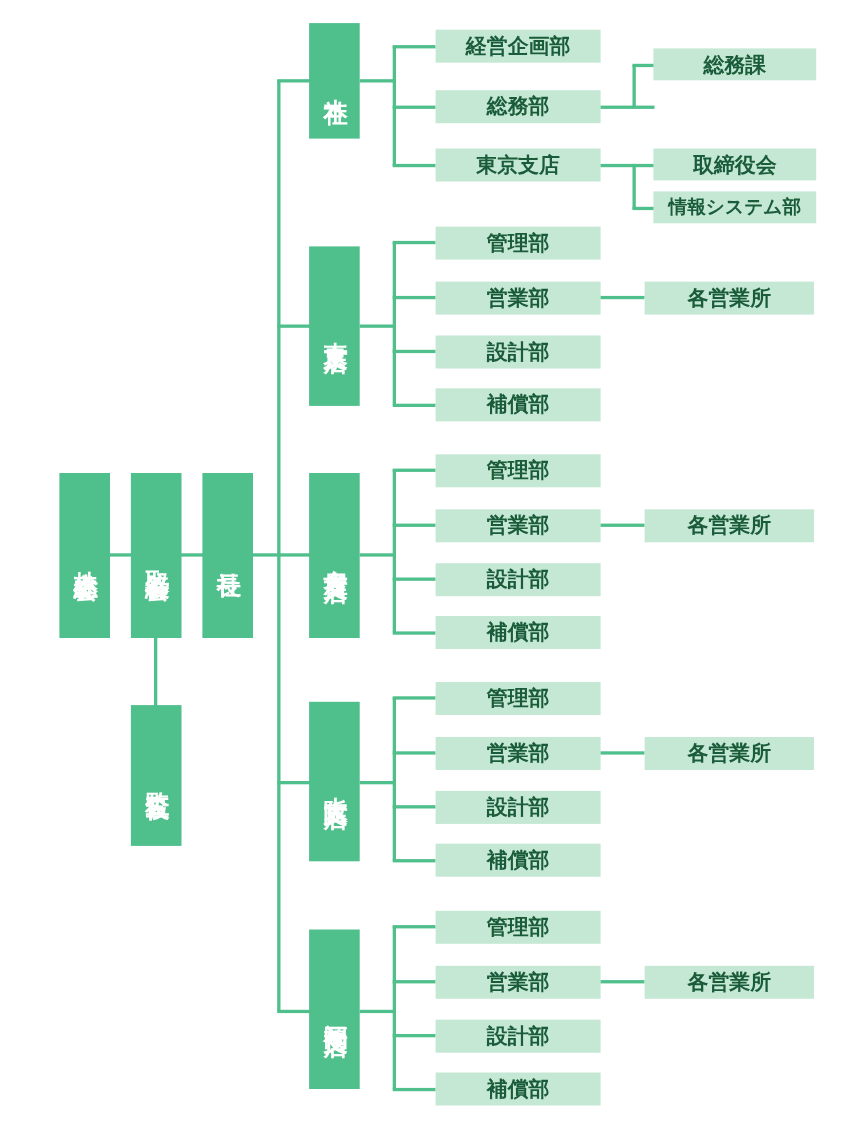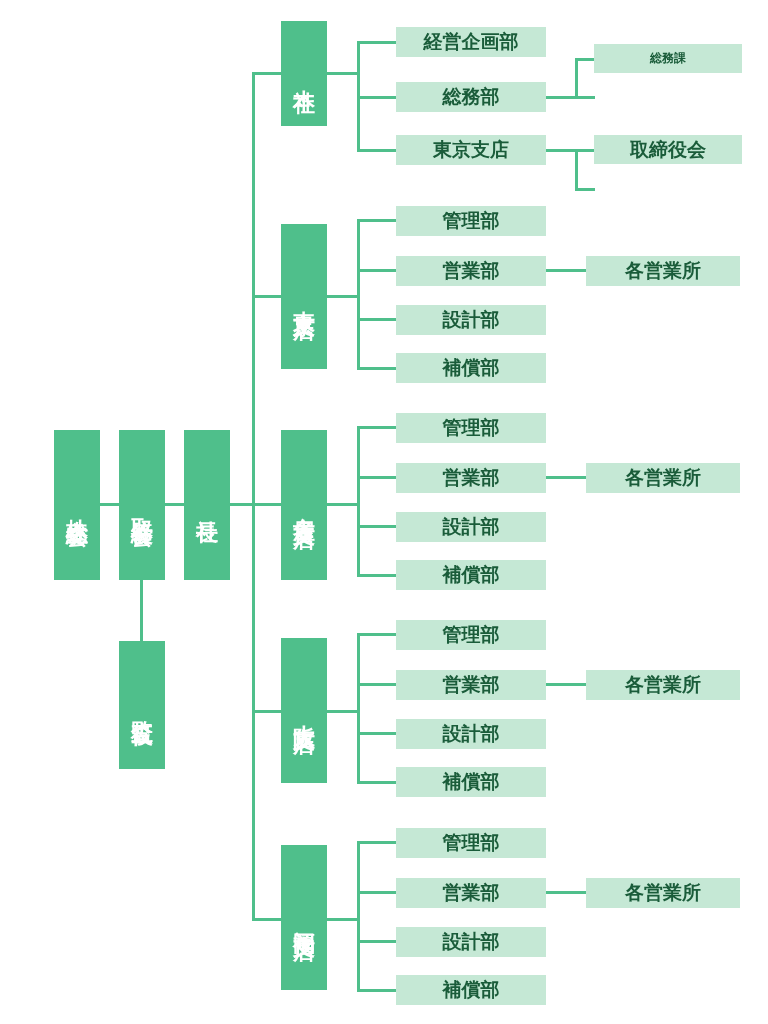--- a/index.html
+++ b/index.html
@@ -63,31 +63,32 @@
 
   <div class="ln h" style="left:357px;top:41px;width:39px;"></div>
   <div class="box light" style="left:396px;top:27px;width:150px;height:30px;font-size:19px;">経営企画部</div>
 
   <div class="ln h" style="left:357px;top:96px;width:39px;"></div>
   <div class="box light" style="left:396px;top:82px;width:150px;height:30px;font-size:19px;">総務部</div>
 
   <div class="ln h" style="left:546px;top:96px;width:30px;"></div>
   <div class="ln v" style="left:575px;top:59px;height:38px;"></div>
   <div class="ln h" style="left:575px;top:58px;width:20px;"></div>
-  <div class="box light" style="left:594px;top:44px;width:148px;height:29px;font-size:12px;">総務課</div>
+  <div class="box light" style="left:594px;top:44px;width:148px;height:29px;font-size:19px;">総務課</div>
   <div class="ln h" style="left:575px;top:96px;width:20px;"></div>
 
   <div class="ln h" style="left:357px;top:149px;width:39px;"></div>
   <div class="box light" style="left:396px;top:135px;width:150px;height:30px;font-size:19px;">東京支店</div>
 
   <div class="ln h" style="left:546px;top:149px;width:30px;"></div>
   <div class="ln v" style="left:575px;top:149px;height:41px;"></div>
   <div class="ln h" style="left:575px;top:149px;width:20px;"></div>
   <div class="box light" style="left:594px;top:135px;width:148px;height:29px;font-size:19px;">取締役会</div>
   <div class="ln h" style="left:575px;top:188px;width:20px;"></div>
+  <div class="box light" style="left:594px;top:174px;width:148px;height:29px;font-size:17px;">情報システム部</div>
 
   <div class="ln h" style="left:252px;top:295px;width:30px;"></div>
   <div class="box dark vert" style="left:281px;top:224px;width:46px;height:145px;font-size:22px;">東京支店</div>
 
   <div class="ln h" style="left:327px;top:295px;width:31px;"></div>
   <div class="ln v" style="left:357px;top:220px;height:148px;"></div>
 
   <div class="ln h" style="left:357px;top:219px;width:39px;"></div>
   <div class="box light" style="left:396px;top:206px;width:150px;height:30px;font-size:19px;">管理部</div>
 

